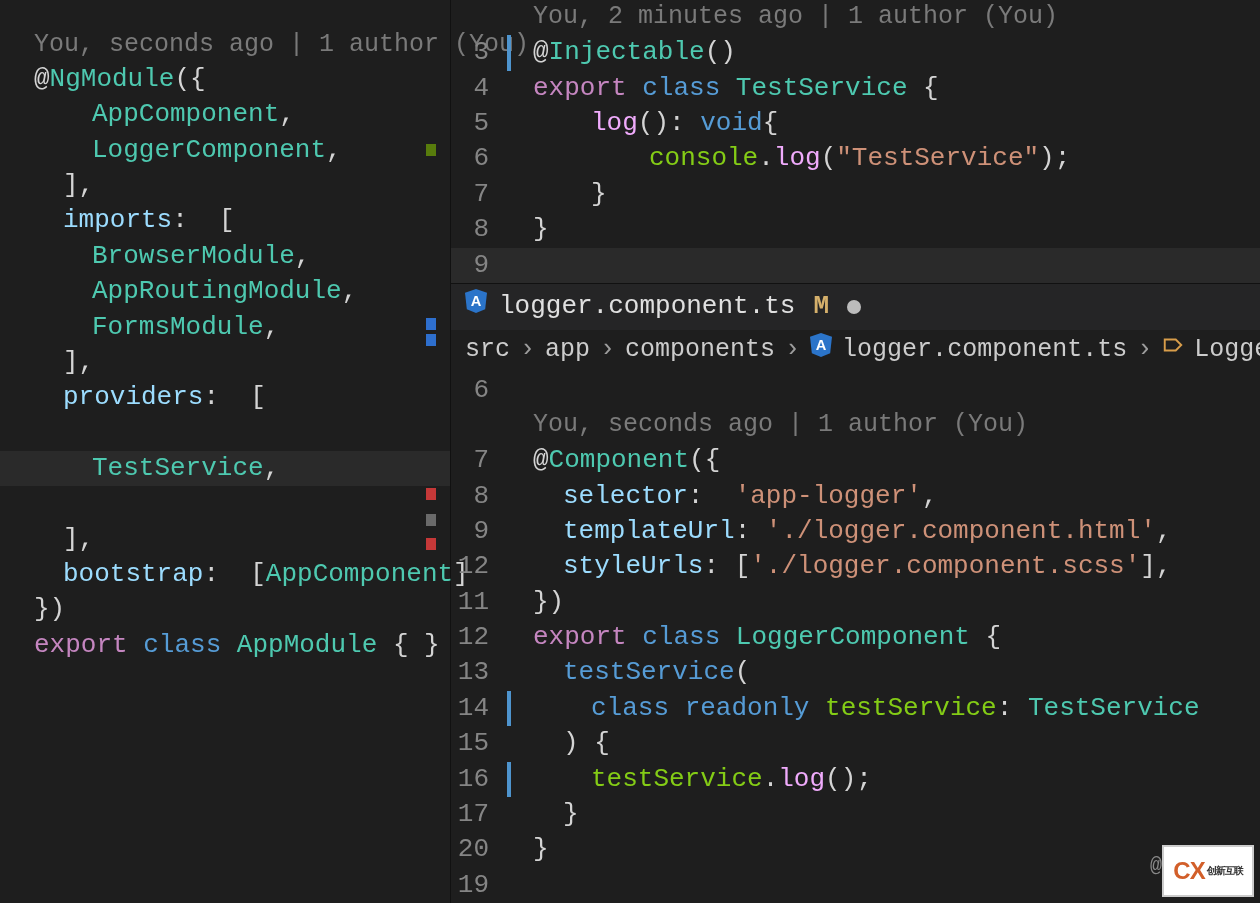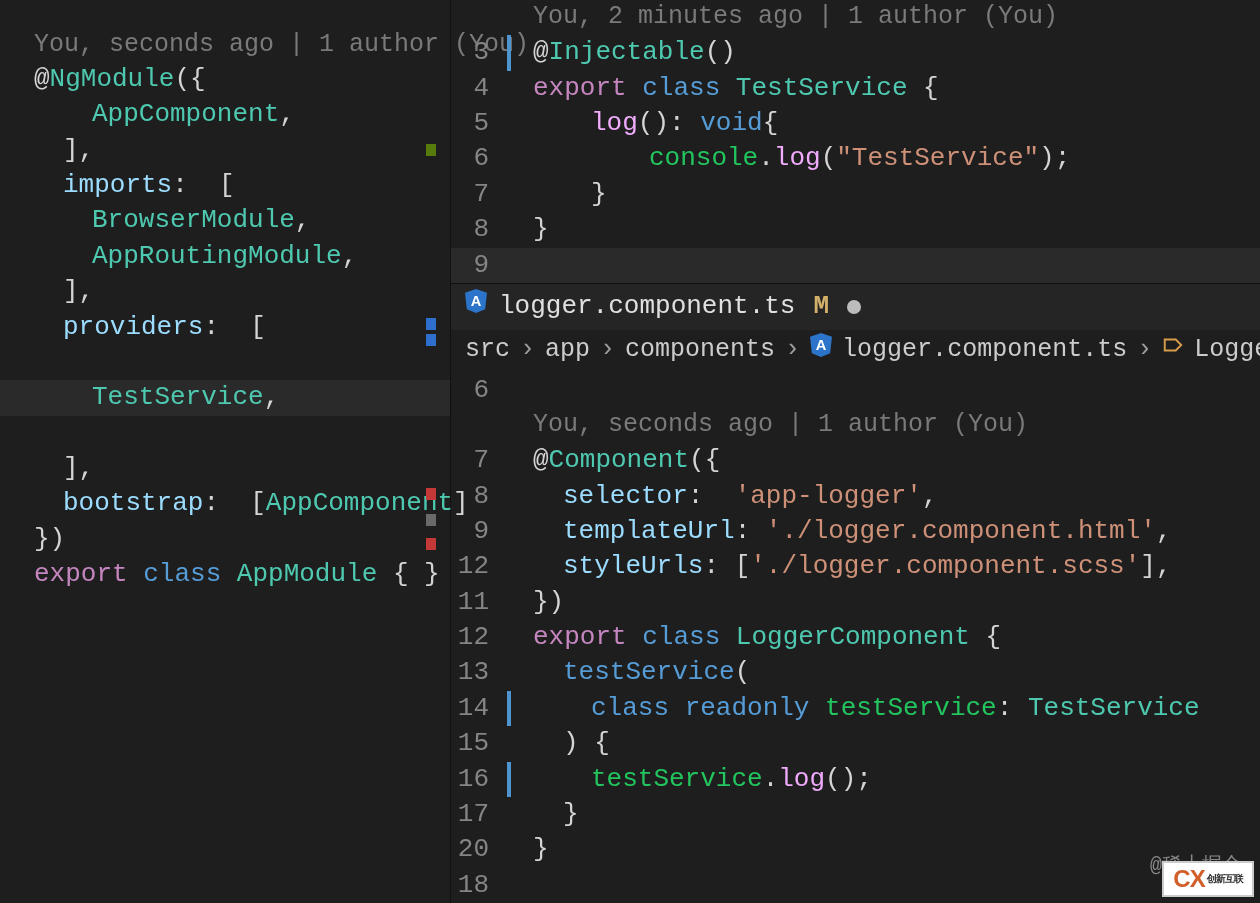--- a/index.html
+++ b/index.html
@@ -22,56 +22,58 @@
   .indent2 { padding-left:92px; }
   
   .pun   { color:#d4d4d4; }
   .dec   { color:#d4d4d4; }
   .name  { color:#4ec9b0; }
   .key   { color:#9cdcfe; }
   .kw    { color:#c586c0; }
   .type  { color:#569cd6; }
   .fn    { color:#f0abfc; }
   .str   { color:#ce9178; }
-  .var   { color:#22c55e; }
+  .var   { color:#84cc16; }
   .id    { color:#4ec9b0; }
   .right-top { flex:0 0 auto; }
   .code-area { position:relative; }
   .gut { display:inline-block; width:60px; text-align:right; color:#858585; padding-right:22px; vertical-align:top; }
   .gut-mod { border-right:4px solid #4e94ce; padding-right:18px; }
   .row { display:flex; }
   .rc { flex:1; white-space:pre; }
   .tabbar { height:48px; background:#252526; display:flex; align-items:center; padding-left:14px; gap:12px; }
   .ang-shield { width:22px; height:24px; display:inline-block; }
   .tabname { color:#e0e0e0; }
   .tabmod  { color:#d5b06b; font-weight:600; padding:0 6px; }
   .tabdot  { width:14px; height:14px; border-radius:50%; background:#bcbcbc; }
   .breadcrumb { height:42px; display:flex; align-items:center; padding-left:14px; background:#1e1e1e; color:#cccccc; gap:10px; font-size:25px; }
   .chev { color:#9c9c9c; }
   .sym-icon { width:22px; height:22px; display:inline-block; }
   .hl-line { background:#2a2a2a; }
   .watermark { position:absolute; bottom:24px; right:18px; color:#888; font-size:20px; }
-  .logo-box { position:absolute; bottom:6px; right:6px; width:92px; height:36px; background:#fff; display:flex; align-items:center; justify-content:center; border:2px solid #ccc; color:#c63; font-weight:bold; font-size:14px; font-family:sans-serif; letter-spacing:-1px; }
+  .logo-box { position:absolute; bottom:6px; right:6px; width:92px; height:52px; background:#fff; display:flex; align-items:center; justify-content:center; border:2px solid #ccc; color:#c63; font-weight:bold; font-size:14px; font-family:sans-serif; letter-spacing:-1px; }
   .logo-box .cx { color:#d25f2a; font-size:24px; }
   .logo-box .txt { font-size:10px; color:#333; margin-left:2px; line-height:1; }
 </style>
 </head>
 <body>
 
 <div class="layout">
 
   <div class="left-pane">
     <div style="height:28px"></div>
     <div class="line gitlens indent0">You, seconds ago | 1 author (You)</div>
     <div class="line indent0"><span class="dec">@</span><span class="name">NgModule</span><span class="pun">({</span></div>
     <div class="line indent2"><span class="id">AppComponent</span><span class="pun">,</span></div>
+    <div class="line indent2"><span class="id">LoggerComponent</span><span class="pun">,</span></div>
     <div class="line indent1"><span class="pun">],</span></div>
     <div class="line indent1"><span class="key">imports</span><span class="pun">:  [</span></div>
     <div class="line indent2"><span class="id">BrowserModule</span><span class="pun">,</span></div>
     <div class="line indent2"><span class="id">AppRoutingModule</span><span class="pun">,</span></div>
+    <div class="line indent2"><span class="id">FormsModule</span><span class="pun">,</span></div>
     <div class="line indent1"><span class="pun">],</span></div>
     <div class="line indent1"><span class="key">providers</span><span class="pun">:  [</span></div>
     <div class="line indent2">&nbsp;</div>
     <div class="line indent2 hl-line"><span class="id">TestService</span><span class="pun">,</span></div>
     <div class="line indent2">&nbsp;</div>
     <div class="line indent1"><span class="pun">],</span></div>
     <div class="line indent1"><span class="key">bootstrap</span><span class="pun">:  [</span><span class="id">AppComponent</span><span class="pun">]</span></div>
     <div class="line indent0"><span class="pun">})</span></div>
     <div class="line indent0"><span class="kw">export</span> <span class="type">class</span> <span class="id">AppModule</span><span class="pun"> { }</span></div>
 
@@ -208,21 +210,21 @@
         </div>
       <div class="row">
           <span class="gut">17</span>
           <span class="rc" style="padding-left:52px"><span class="pun">}</span></span>
         </div>
       <div class="row">
           <span class="gut">20</span>
           <span class="rc" style="padding-left:22px"><span class="pun">}</span></span>
         </div>
       <div class="row">
-          <span class="gut">18</span>
+          <span class="gut">19</span>
           <span class="rc">&nbsp;</span>
         </div>
     </div>
 
   </div>
 </div>
 
 <div class="watermark">@稀土掘金</div>
 <div class="logo-box">
   <span class="cx">CX</span>

